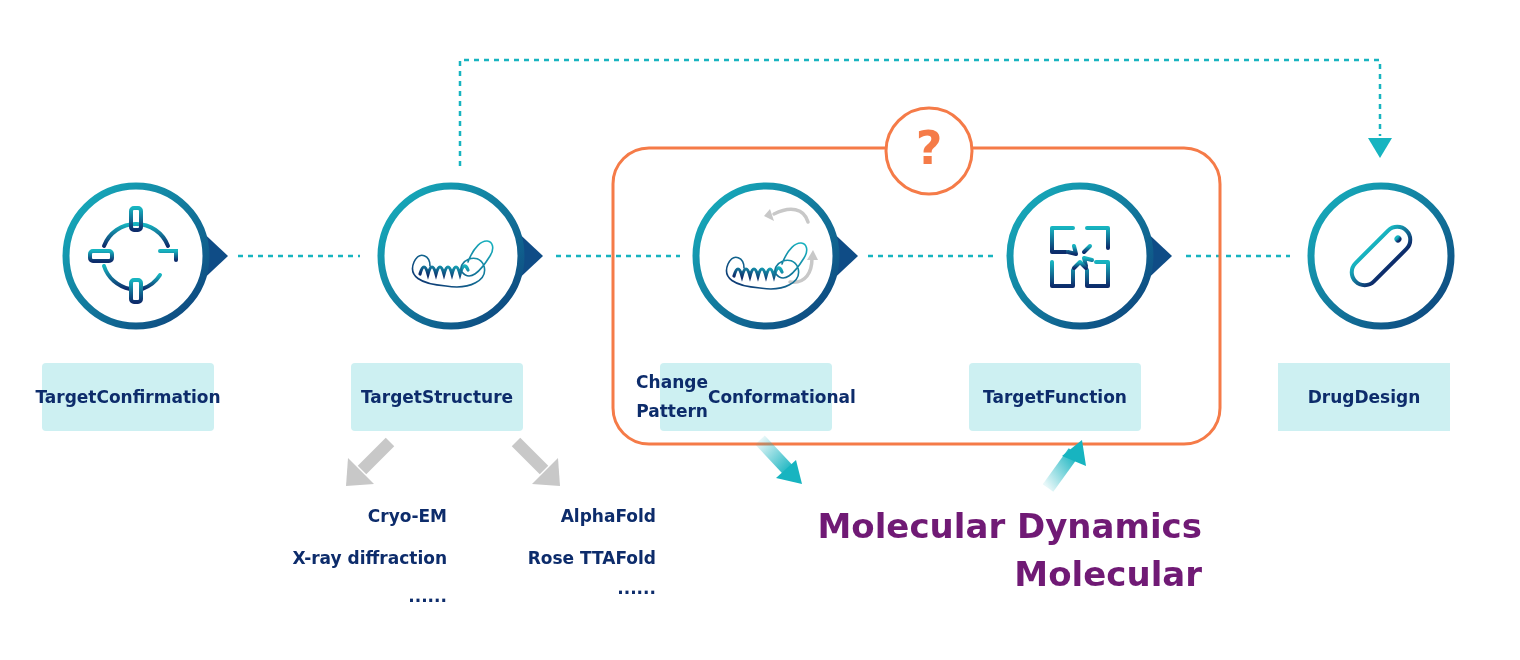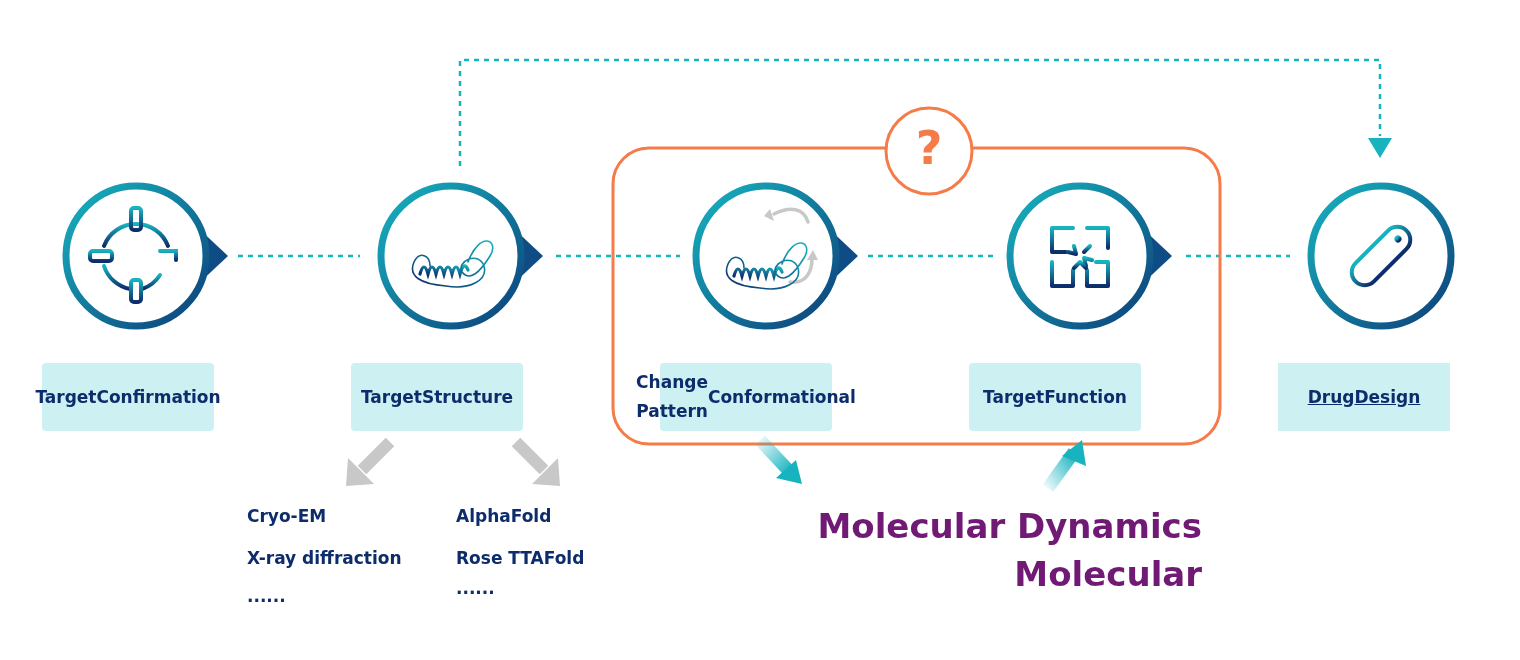--- a/index.html
+++ b/index.html
@@ -5,21 +5,21 @@
   html, body { margin: 0; padding: 0; background: #ffffff; }
   body { width: 1520px; height: 660px; position: relative; overflow: hidden;
          font-family: "DejaVu Sans", sans-serif; }
   #diagram { position: absolute; left: 0; top: 0; }
   .label-box { position: absolute; width: 172px; height: 68px; background: #cdf0f2;
                border-radius: 4px; display: flex; flex-direction: row;
                align-items: center; justify-content: center;
                color: #0d2c6b; font-weight: bold; font-size: 17px; line-height: 29px;
                text-align: center; }
   .method { position: absolute; color: #0d2c6b; font-weight: bold; font-size: 17px;
-            text-align: left; width: 200px; }
+            text-align: right; width: 200px; }
   .md-title { position: absolute; color: #701a75; font-weight: bold; font-size: 34px;
               text-align: right; width: 520px; line-height: 48px; }
   .qmark { position: absolute; color: #f57b48; font-weight: bold; font-size: 46px;
            width: 88px; text-align: center; }
 </style>
 </head>
 <body>
 
 <svg id="diagram" width="1520" height="660" viewBox="0 0 1520 660">
   <defs>
@@ -151,21 +151,21 @@
   <span>Structure</span>
 </div>
 <div class="label-box" style="left:660px; top:363px;">
   <span>Change  Pattern</span>
   <span>Conformational</span>
 </div>
 <div class="label-box" style="left:969px; top:363px;">
   <span>Target</span>
   <span>Function</span>
 </div>
-<div class="label-box" style="left:1278px; top:363px; border-radius:0;text-decoration:underline;">
+<div class="label-box" style="left:1278px; top:363px; border-radius:0;">
   <span>Drug</span>
   <span>Design</span>
 </div>
 
 <div class="method" style="left:247px; top:506px;">Cryo-EM</div>
 <div class="method" style="left:247px; top:548px;">X-ray  diffraction</div>
 <div class="method" style="left:247px; top:586px;">......</div>
 <div class="method" style="left:456px; top:506px;">AlphaFold</div>
 <div class="method" style="left:456px; top:548px;">Rose TTAFold</div>
 <div class="method" style="left:456px; top:578px;">......</div>

